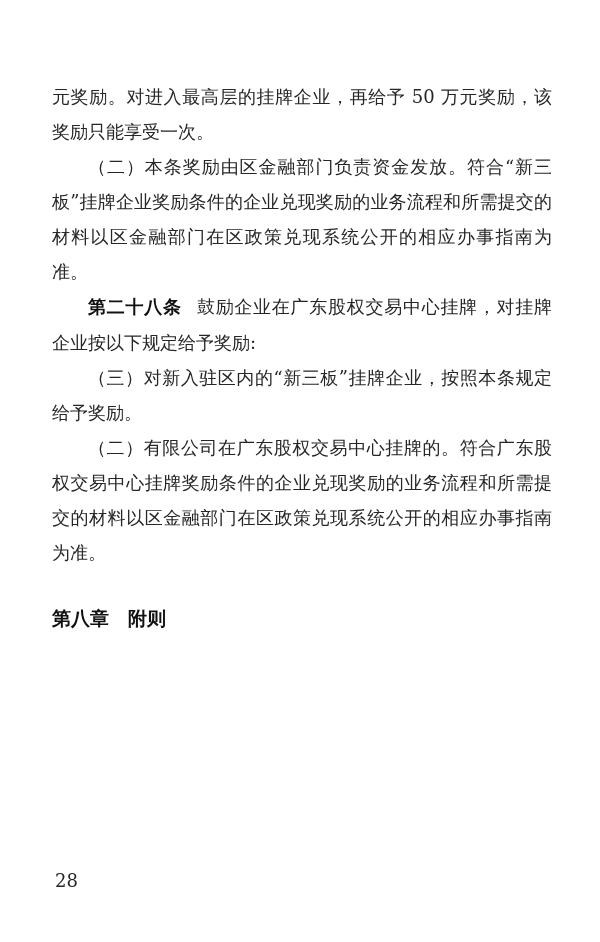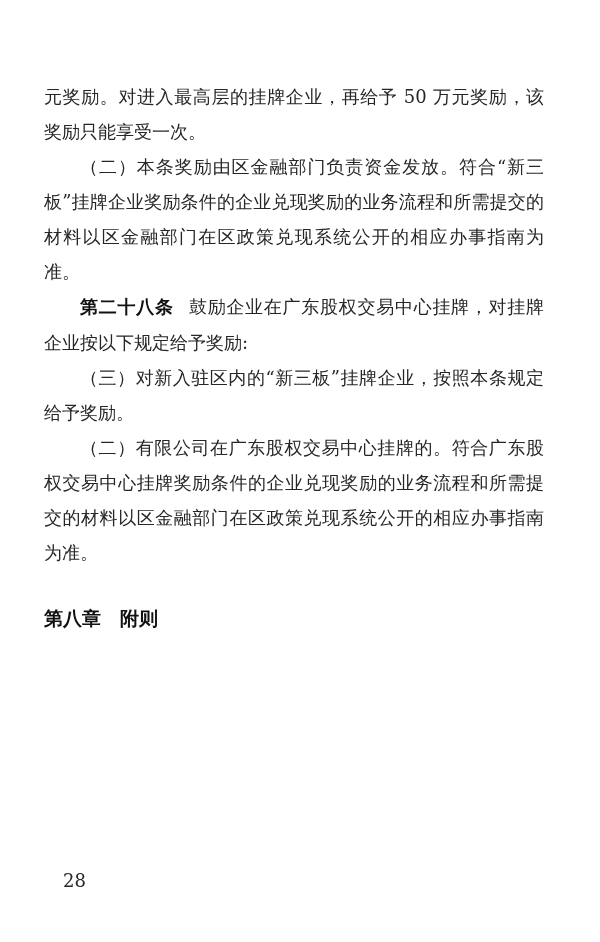--- a/index.html
+++ b/index.html
@@ -11,21 +11,21 @@
     position: relative;
     width: 600px;
     height: 942px;
     background: #ffffff;
     overflow: hidden;
     font-family: "DejaVu Serif", "Liberation Serif", serif;
     color: #262626;
   }
   .doc-body {
     position: absolute;
-    left: 44px;
+    left: 52px;
     top: 79px;
     width: 500px;
     font-size: 18px;
     line-height: 35px;
     letter-spacing: 0px;
   }
   .para {
     margin: 0;
     text-align: justify;
     text-justify: inter-ideograph;
@@ -48,21 +48,20 @@
     line-height: 35px;
     color: #111111;
   }
   .page-number {
     position: absolute;
     left: 55px;
     top: 869px;
     font-size: 18px;
     line-height: 24px;
     color: #262626;
-    margin-left: 8px;
   }
 </style>
 </head>
 <body>
 
 <div class="page">
   <div class="doc-body">
 
     <p class="para"><span>元奖励。对进入最高层的挂牌企业，再给予 50 万元奖励，该奖励只能享受一次。</span></p>
 

